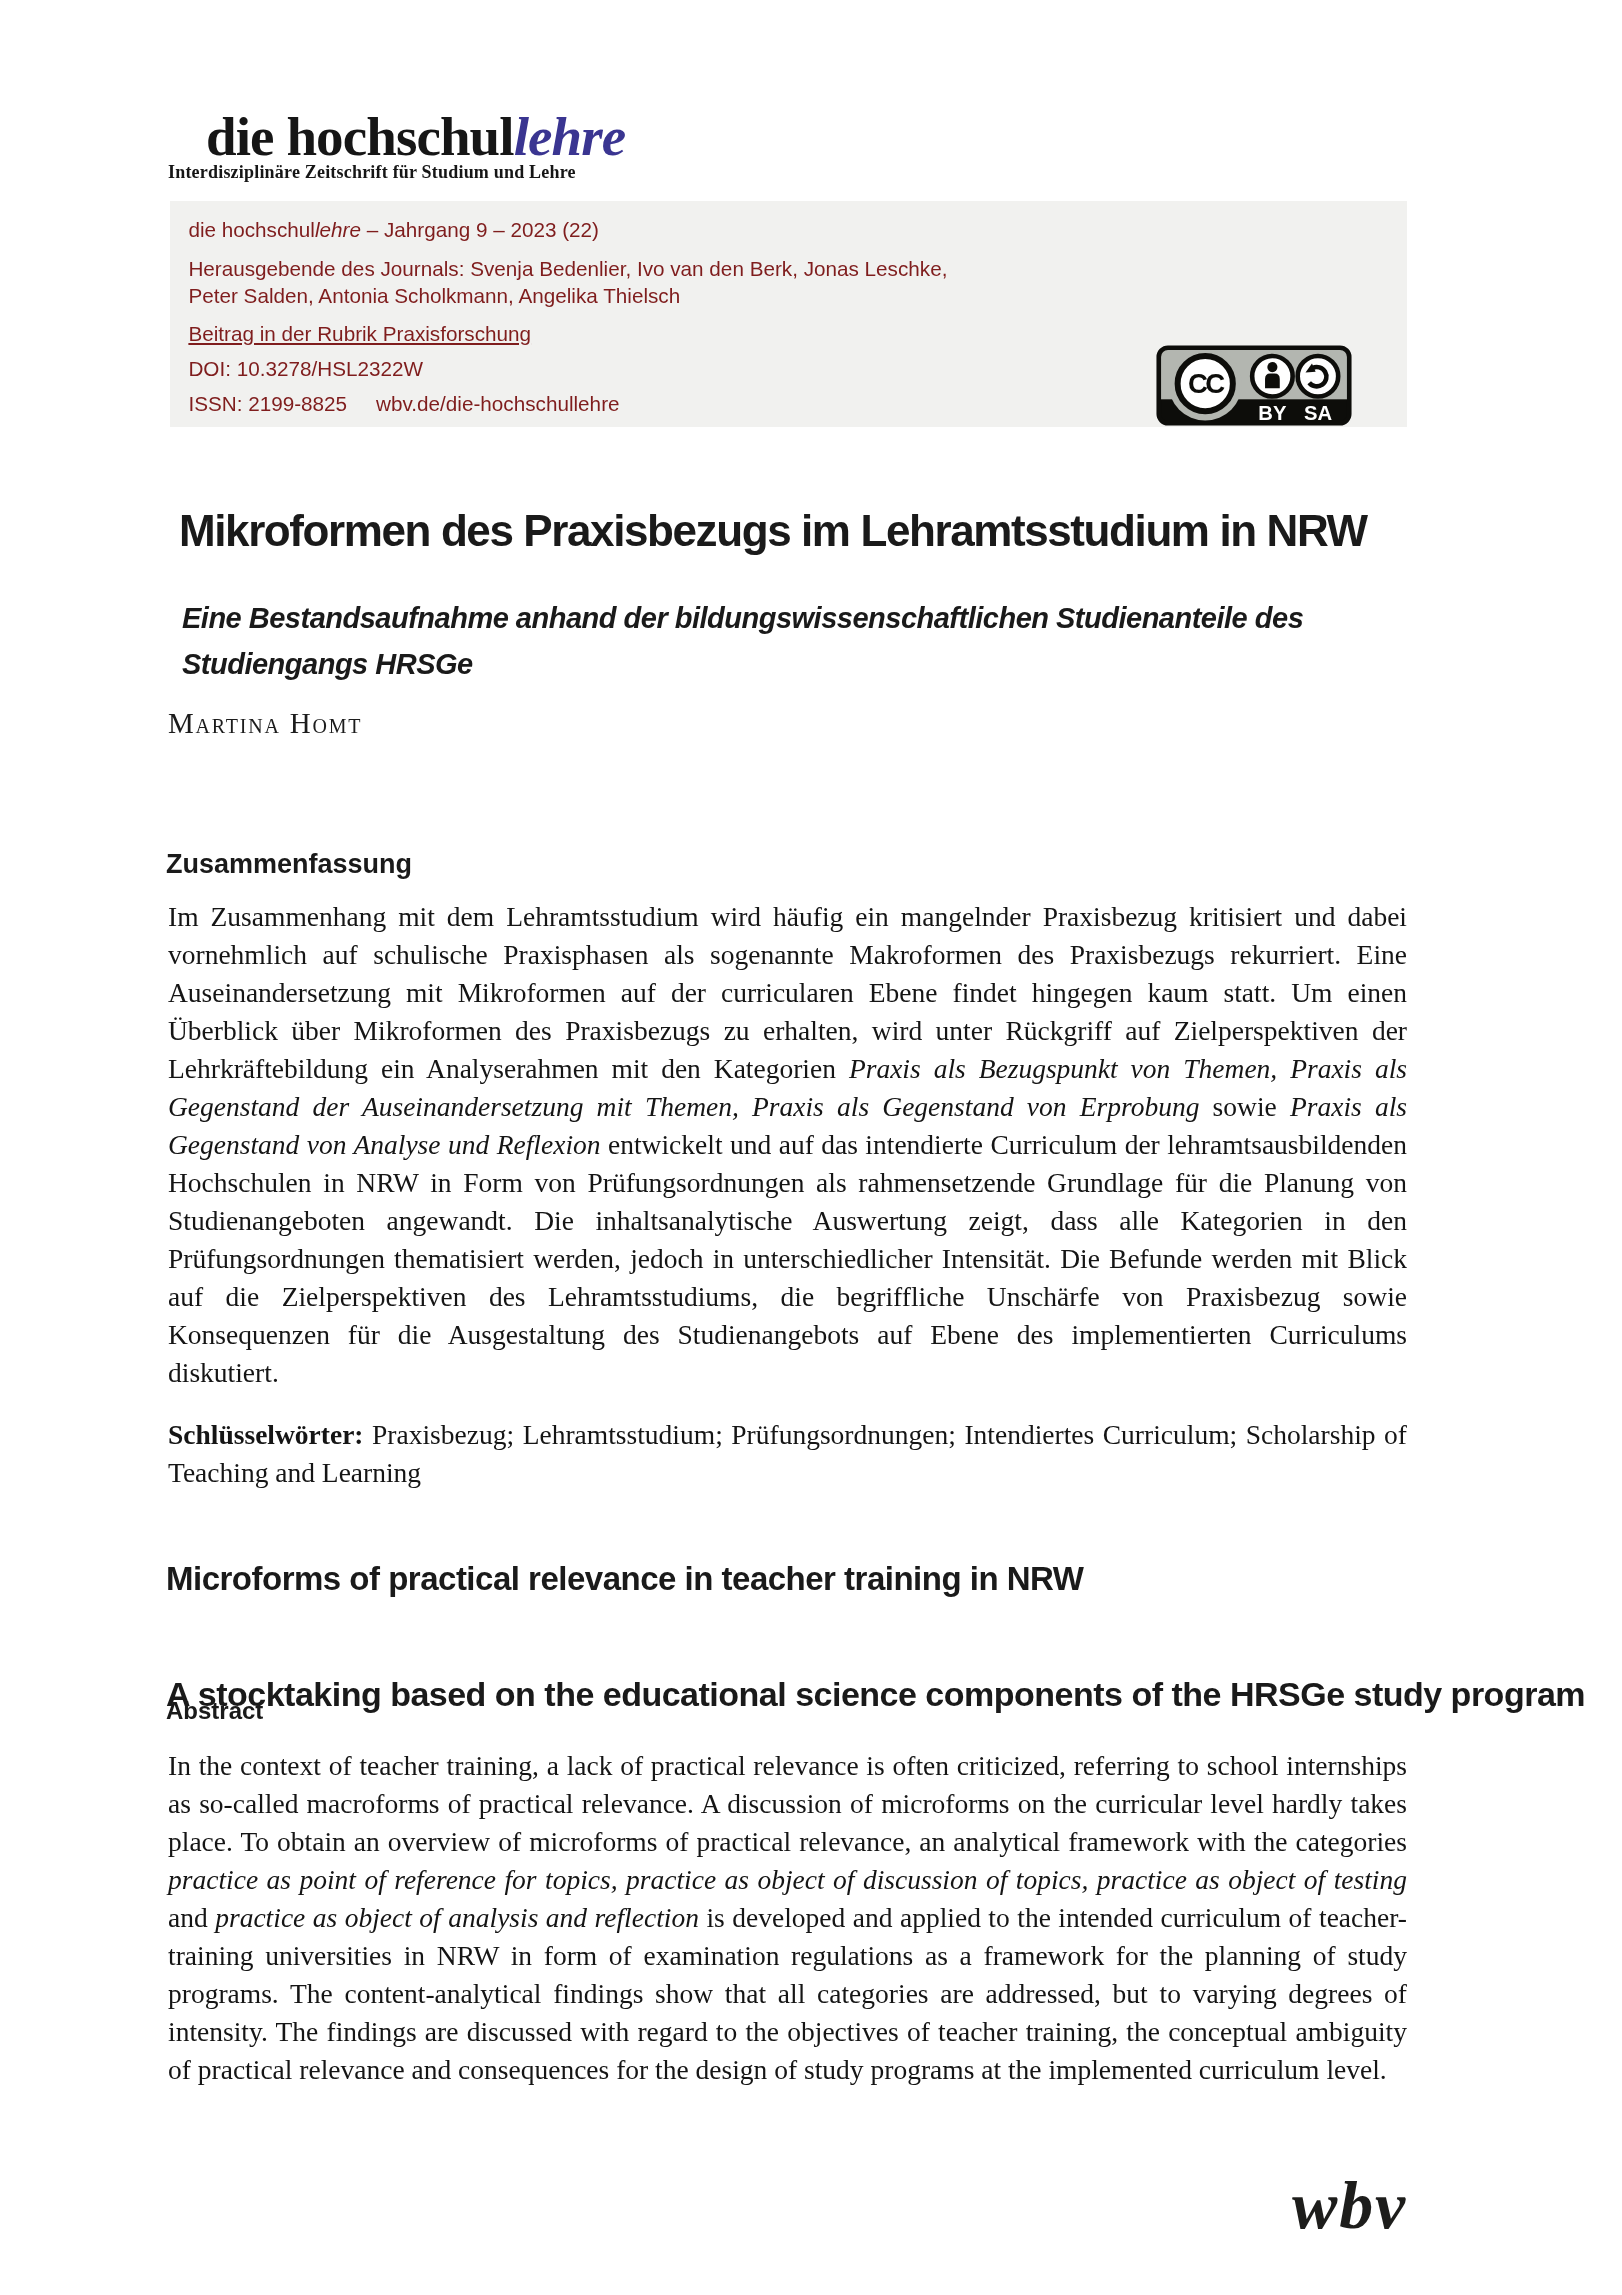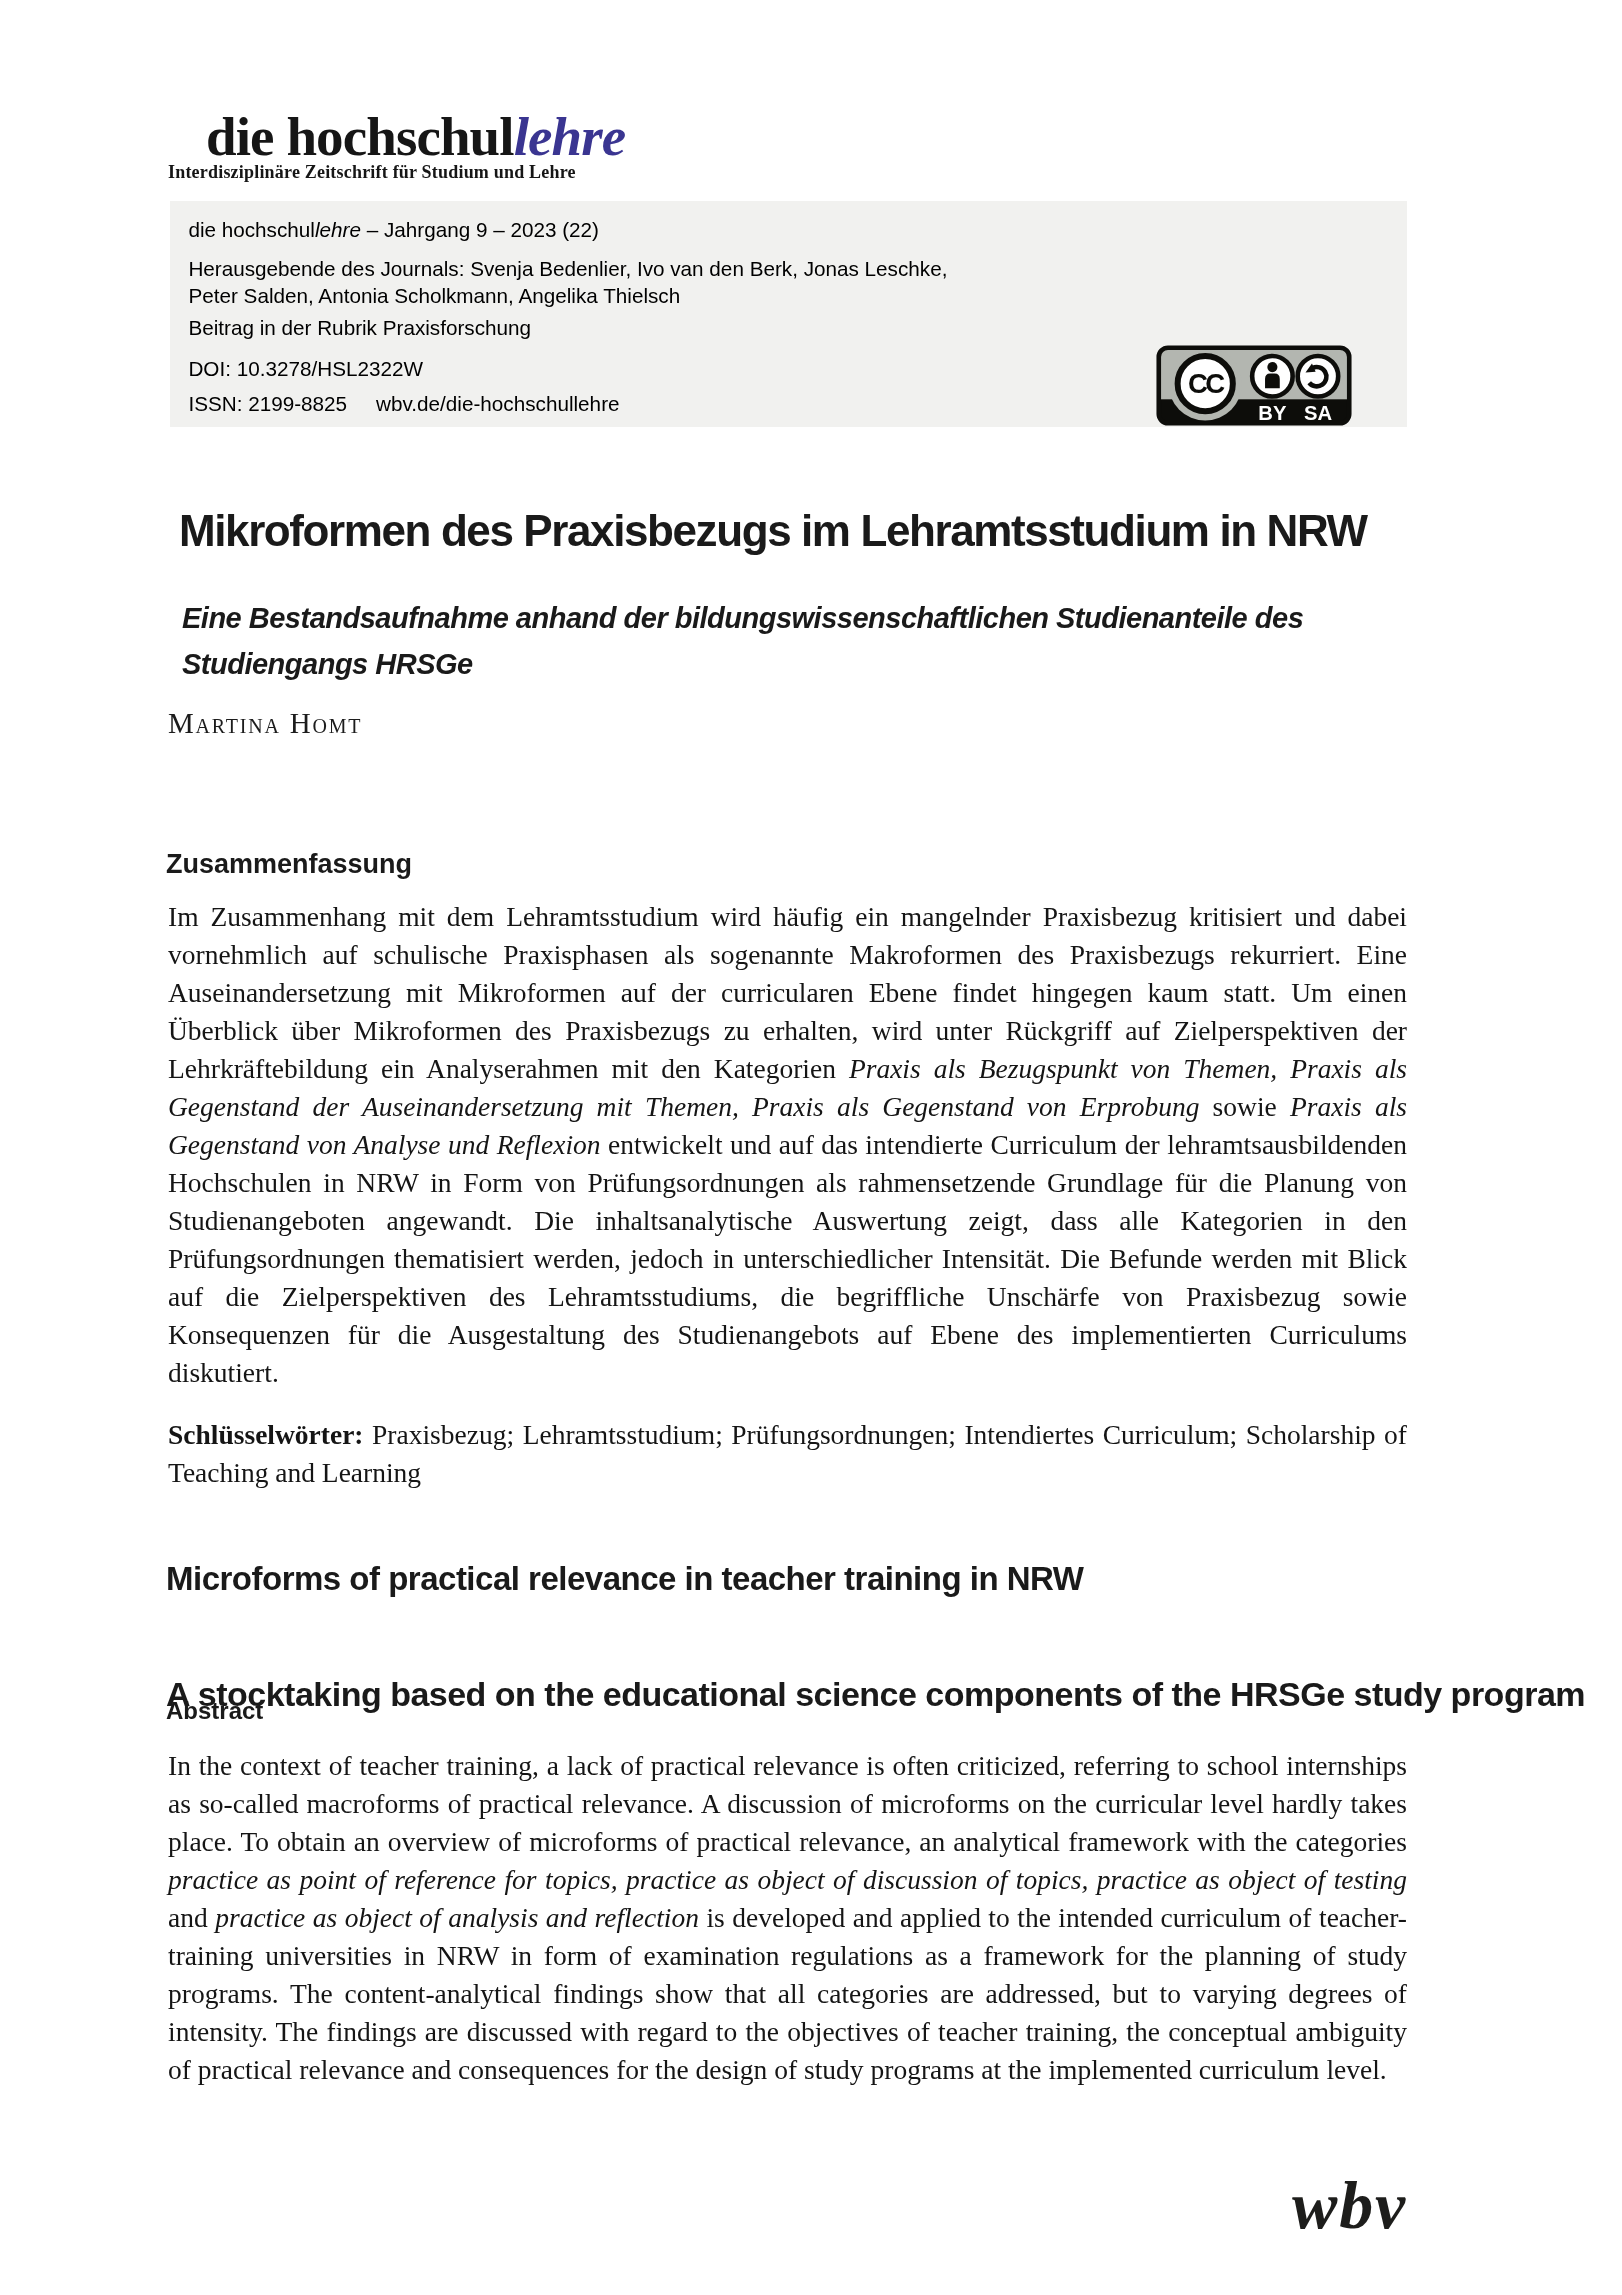--- a/index.html
+++ b/index.html
@@ -31,24 +31,24 @@
   
   .metabox{
     position:absolute; left:170px; top:201px;
     width:1237px; height:226px;
     background:#f1f1ef;
   }
   .metabox .mline{
     position:absolute; left:18.4px;
     font-family:"Liberation Sans", sans-serif;
     font-weight:400; font-size:20.7px; line-height:23px;
-    color:#000000; white-space:nowrap;
+    color:#7f1d1d; white-space:nowrap;
   }
   .m1{top:16.5px;} .m2{top:56px;} .m3{top:83px;}
-  .m4{top:115px;} .m5{top:156px;} .m6{top:191px; display:flex; gap:29px;}
+  .m4{top:121px;text-decoration:underline;} .m5{top:156px;} .m6{top:191px; display:flex; gap:29px;}
 
   
   .cc-badge{ position:absolute; left:1156px; top:345px; width:167px; height:81px; }
 
   
   .title{
     position:absolute; left:166px; top:495px; width:1267px;
     font-family:"Liberation Sans", sans-serif;
     font-weight:700; font-size:44px; line-height:1.05;
     letter-spacing:-1.4px; color:#1a1a1a; white-space:nowrap;

